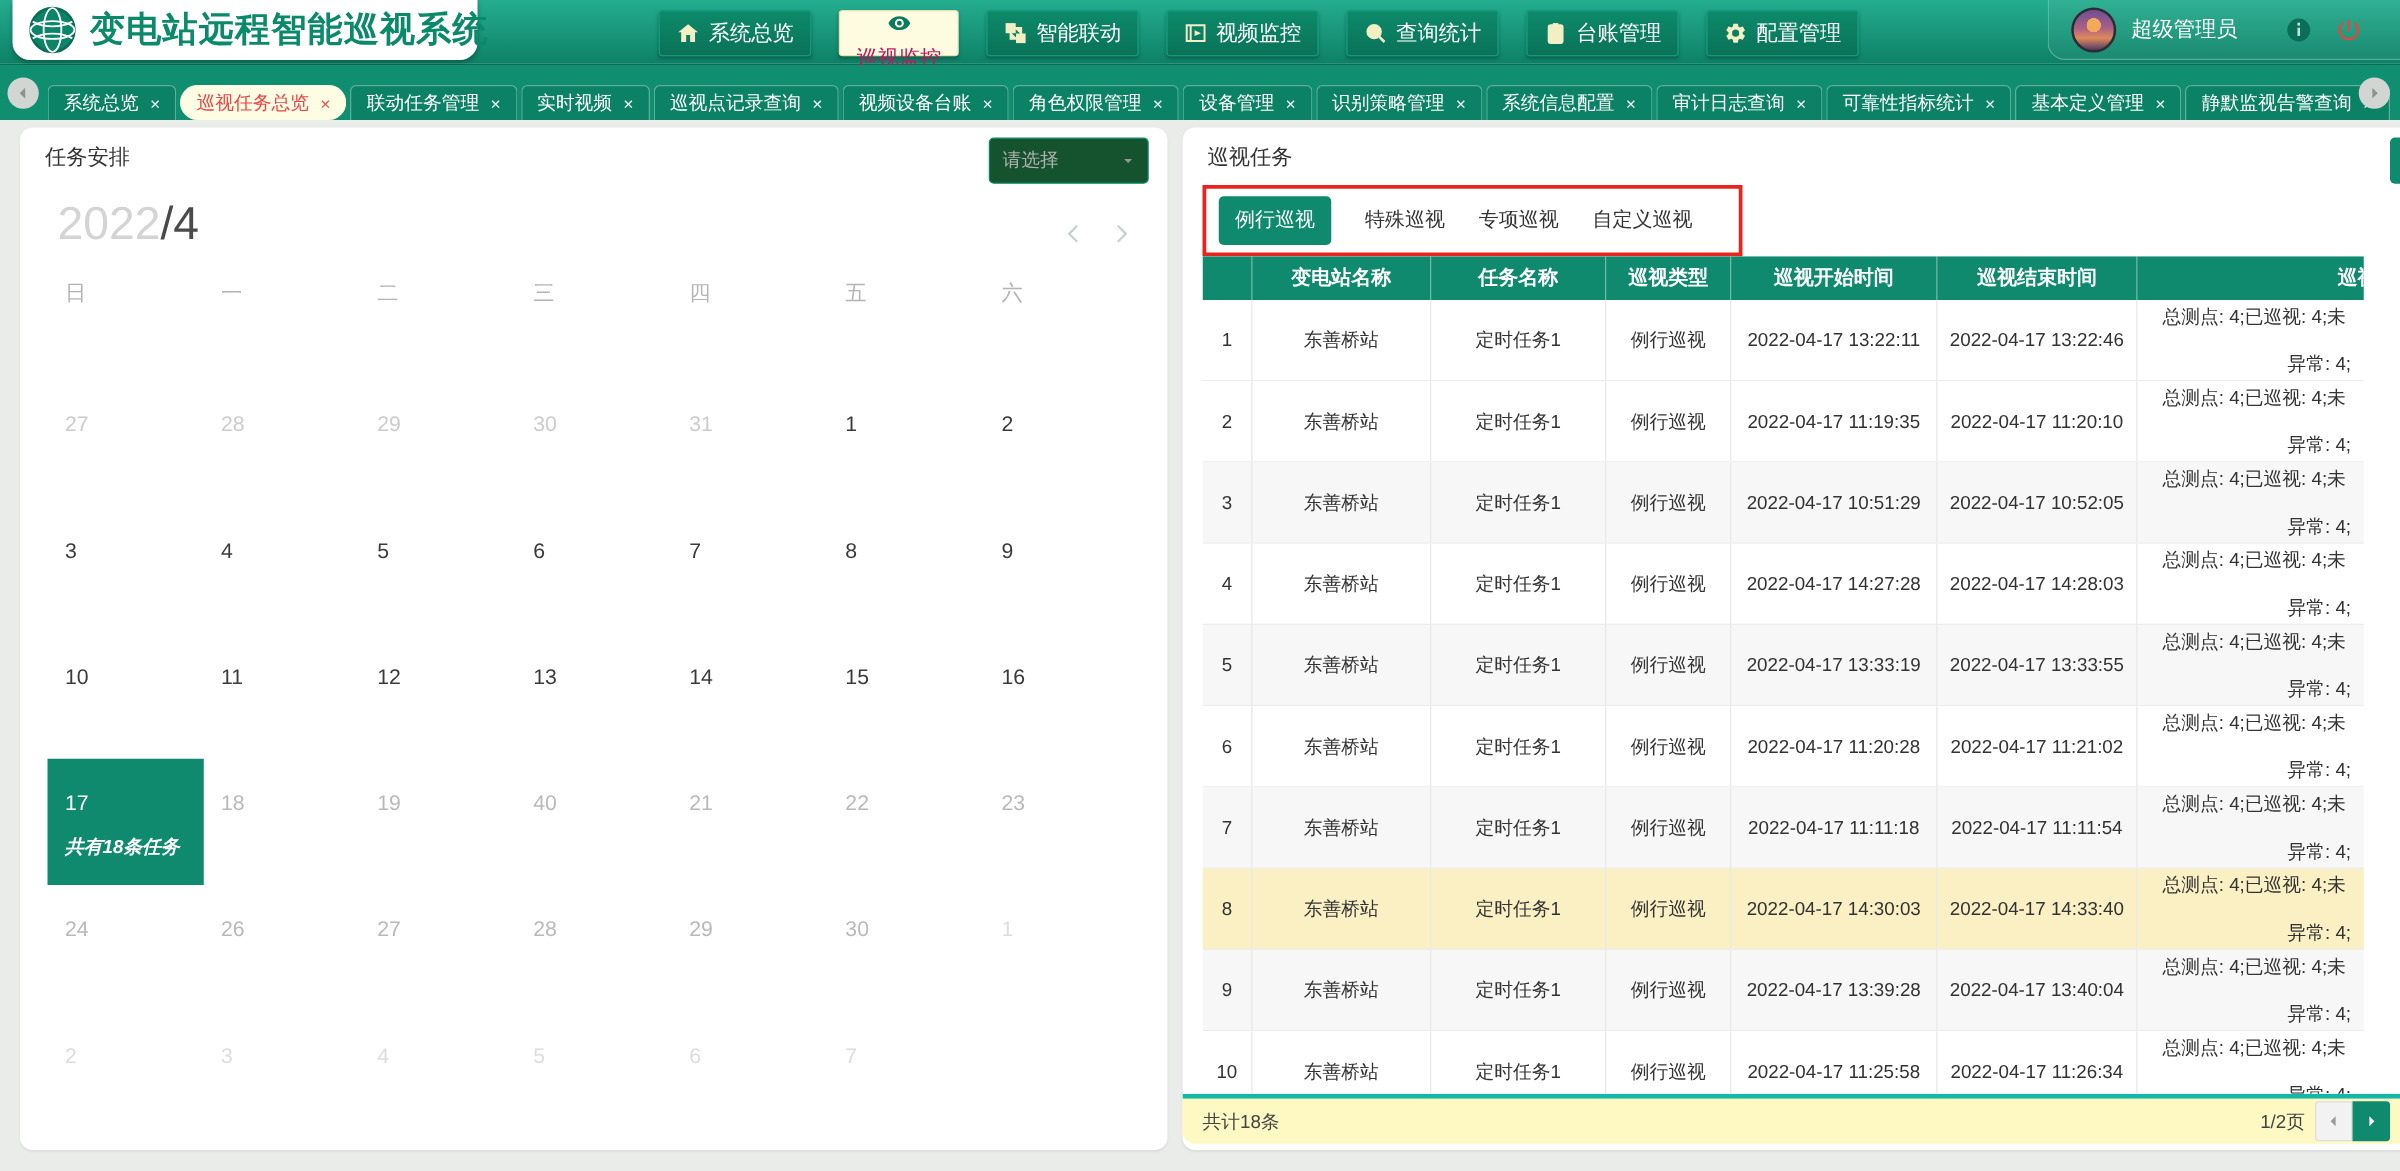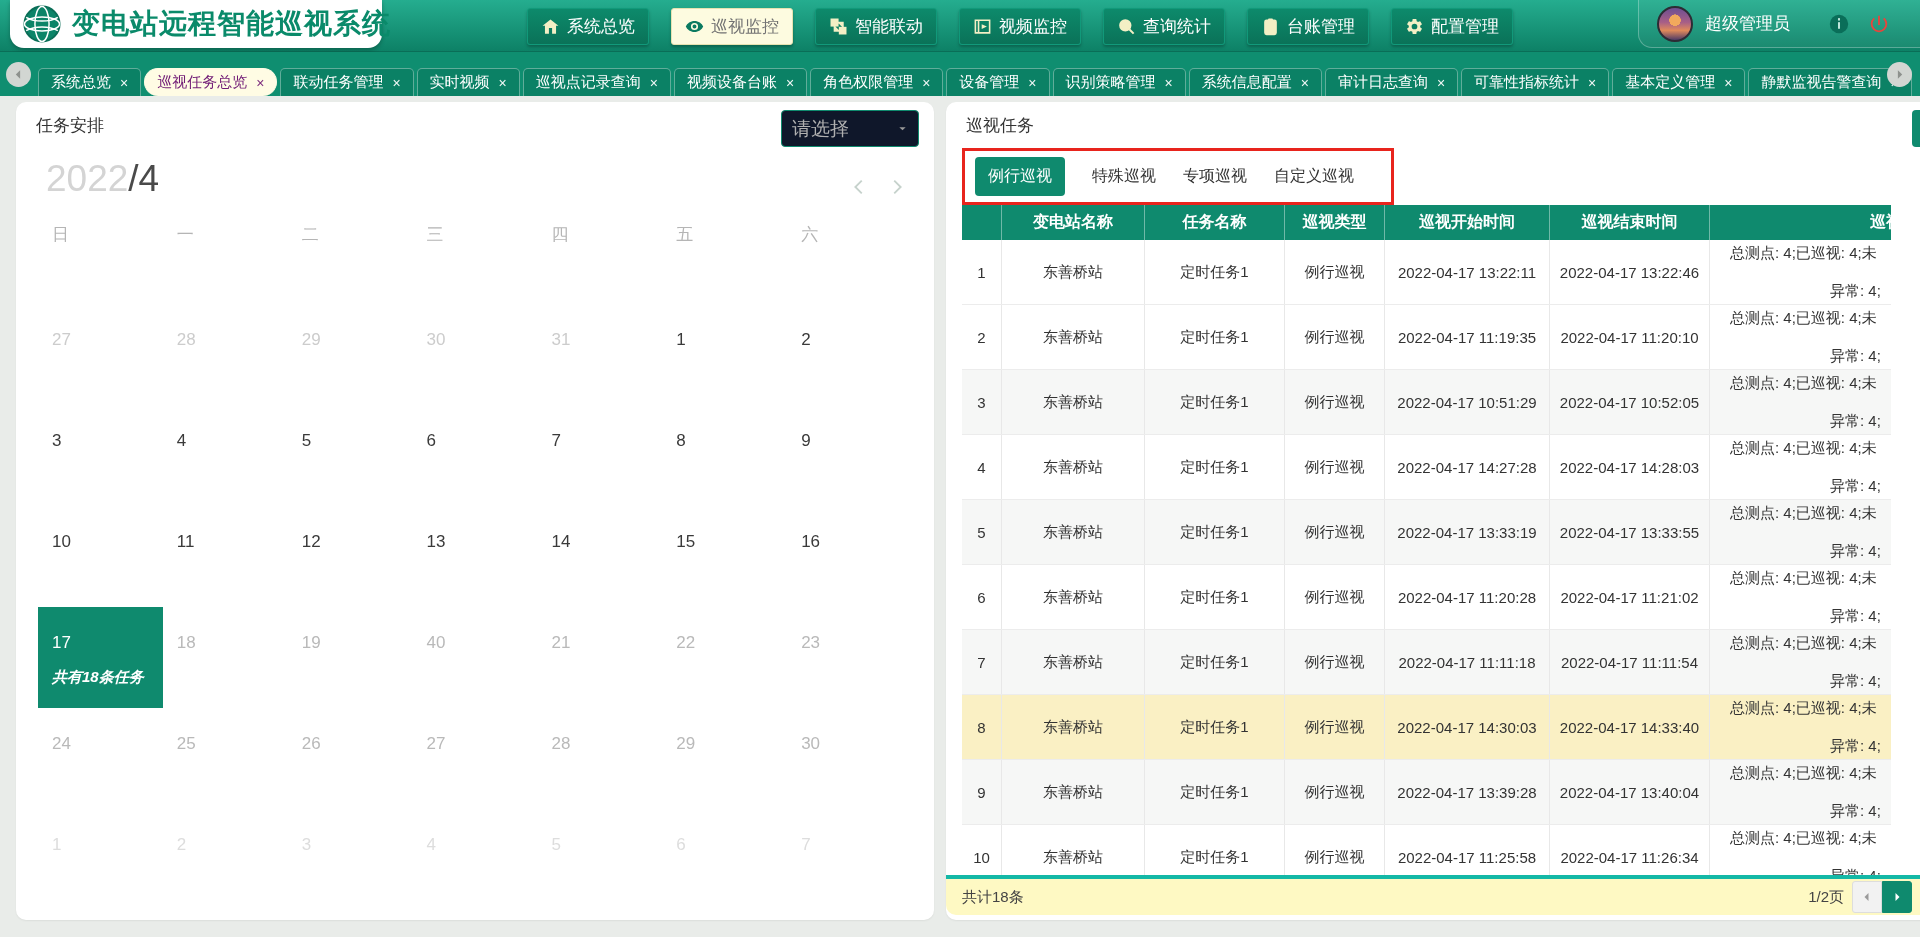--- a/index.html
+++ b/index.html
@@ -15,21 +15,21 @@
     box-shadow:0 2px 4px rgba(0,0,0,.25); }
   .logo-globe svg { width:40px; height:40px; display:block; }
   .app-title { color:#0a8a6a; font-size:28px; font-weight:bold; letter-spacing:1px; white-space:nowrap; }
 
   .nav { position:absolute; left:527px; top:8px; display:flex; gap:22px; }
   .nav-btn { height:37px; display:flex; align-items:center; gap:7px; padding:0 13px;
     background:linear-gradient(180deg,#0d8a6b,#0a7258); border:1px solid #11997a; border-radius:3px;
     color:#fff; font-size:17px; cursor:pointer; box-shadow:0 2px 3px rgba(0,0,0,.25); white-space:nowrap; }
   .nav-btn .ic { color:#f3efc5; display:flex; }
   .nav-btn .ic svg { width:19px; height:19px; fill:currentColor; }
-  .nav-btn.active { background:#fdfbe0; border-color:#e6e2b0; color:#737373; }
+  .nav-btn.active { background:#fdfbe0; border-color:#e6e2b0; color:#be185d;flex-direction:column; }
   .nav-btn.active .ic { color:#0a7a60; }
 
   .user-panel { position:absolute; right:0; top:0; height:48px; width:282px;
     background:rgba(255,255,255,.05); border:1px solid rgba(255,255,255,.28); border-top:0; border-right:0;
     border-radius:0 0 0 14px; display:flex; align-items:center; padding-left:18px; }
   .avatar { width:36px; height:36px; border-radius:50%; border:2px solid #2c2c34; cursor:pointer;
     background:radial-gradient(circle at 50% 38%, #f2a95c 0 22%, rgba(0,0,0,0) 23%),
                linear-gradient(180deg,#6e4f92 0%,#a85f86 45%,#e08a5a 70%,#4e3a66 100%); }
   .username { color:#fff; font-size:17px; margin-left:12px; }
   .icon-btn { display:flex; cursor:pointer; }
@@ -42,33 +42,33 @@
     display:flex; align-items:flex-end; padding-left:6px; }
   .tab-scroll { width:25px; height:25px; border-radius:50%; background:#d2d6d2; color:#8d918d;
     display:flex; align-items:center; justify-content:center; margin:0 7px 9px 0; cursor:pointer; flex:none; }
   .tab-scroll svg { width:13px; height:13px; fill:currentColor; }
   .tab-scroll.right { position:absolute; right:8px; bottom:9px; margin:0; }
   .tabs { display:flex; align-items:flex-end; overflow:hidden; flex:1; padding-right:44px; }
   .tab { height:28px; display:flex; align-items:center; gap:9px; padding:0 12px; flex:none;
     background:#0b8165; border:1px solid rgba(255,255,255,.35); border-bottom:0;
     border-radius:5px 5px 0 0; color:#fff; font-size:15px; margin-right:3px; cursor:pointer; white-space:nowrap; }
   .tab .x { font-size:14px; opacity:.95; cursor:pointer; }
-  .tab.active { background:#fffce4; border-color:#fffce4; color:#701a75;border-radius:14px; }
+  .tab.active { background:#fffce4; border-color:#fffce4; color:#ef4444;border-radius:14px; }
 
   
   .panel { position:absolute; top:102px; bottom:17px; background:#fff; border-radius:10px;
     box-shadow:0 1px 2px rgba(0,0,0,.06); }
   .left-panel { left:16px; width:918px; }
   .right-panel { left:946px; width:1044px; }
   .panel-title { position:absolute; top:12px; left:20px; font-size:17px; color:#333; }
 
   
-  .select-box { position:absolute; top:8px; right:15px; width:138px; height:37px; background:#0f172a;
+  .select-box { position:absolute; top:8px; right:15px; width:128px; height:37px; background:#14532d;
     border:1.5px solid #0f8a6e; border-radius:4px; display:flex; align-items:center;
-    justify-content:space-between; padding:0 10px; color:#b0b0b0; font-size:19px; cursor:pointer; }
+    justify-content:space-between; padding:0 10px; color:#b0b0b0; font-size:15px; cursor:pointer; }
   .select-box svg { width:11px; height:11px; fill:#999; }
   .cal-title { position:absolute; top:56px; left:30px; font-size:37px; font-weight:normal; }
   .cal-title .year { color:#d4d4d4; }
   .cal-title .mon { color:#4a4a4a; }
   .cal-arrows { position:absolute; top:74px; right:26px; display:flex; gap:16px; color:#c6d2cc; }
   .cal-arrows span { cursor:pointer; display:flex; }
   .cal-arrows svg { width:22px; height:22px; stroke:currentColor; fill:none; stroke-width:2; }
   .cal-grid { position:absolute; top:105px; left:22px; right:22px; display:grid;
     grid-template-columns:repeat(7,1fr); grid-template-rows:97px repeat(6,101px); }
   .cal-dh { color:#b5b5b5; font-size:17px; padding:16px 0 0 14px; }
@@ -342,21 +342,20 @@
         <div class="cal-cell cur"><span class="dnum">15</span></div>
         <div class="cal-cell cur"><span class="dnum">16</span></div>
         <div class="cal-cell selected"><span class="dnum">17</span><span class="sel-note">共有18条任务</span></div>
         <div class="cal-cell future"><span class="dnum">18</span></div>
         <div class="cal-cell future"><span class="dnum">19</span></div>
         <div class="cal-cell future"><span class="dnum">40</span></div>
         <div class="cal-cell future"><span class="dnum">21</span></div>
         <div class="cal-cell future"><span class="dnum">22</span></div>
         <div class="cal-cell future"><span class="dnum">23</span></div>
         <div class="cal-cell future"><span class="dnum">24</span></div>
-        <div class="cal-cell future"><span class="dnum">25</span></div>
         <div class="cal-cell future"><span class="dnum">26</span></div>
         <div class="cal-cell future"><span class="dnum">27</span></div>
         <div class="cal-cell future"><span class="dnum">28</span></div>
         <div class="cal-cell future"><span class="dnum">29</span></div>
         <div class="cal-cell future"><span class="dnum">30</span></div>
         <div class="cal-cell next"><span class="dnum">1</span></div>
         <div class="cal-cell next"><span class="dnum">2</span></div>
         <div class="cal-cell next"><span class="dnum">3</span></div>
         <div class="cal-cell next"><span class="dnum">4</span></div>
         <div class="cal-cell next"><span class="dnum">5</span></div>

